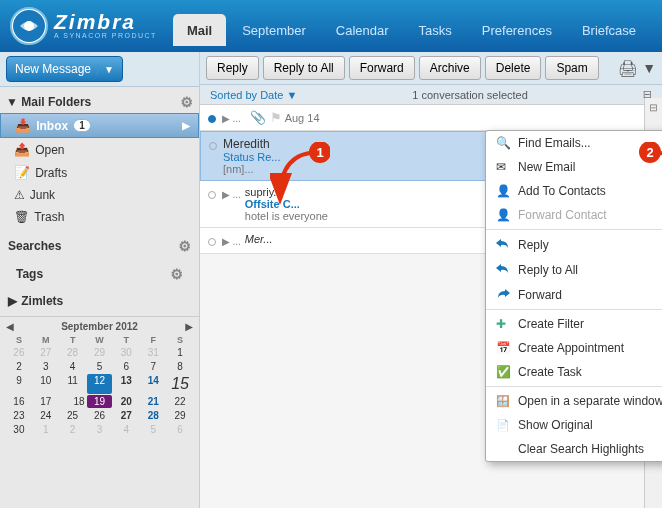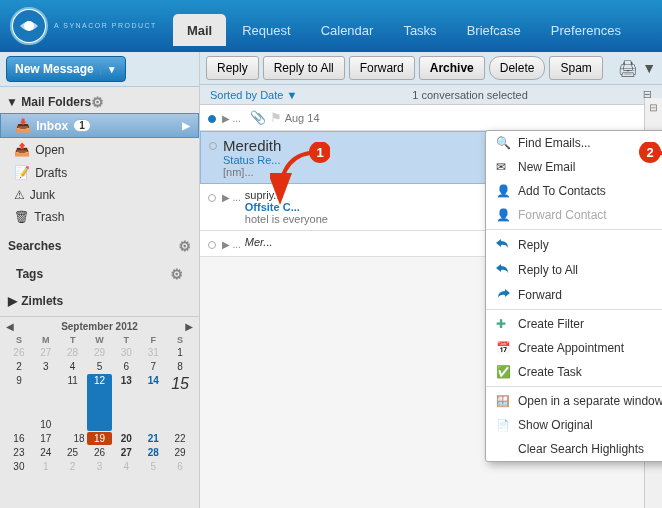--- a/index.html
+++ b/index.html
@@ -11,47 +11,48 @@
 <div style="background: linear-gradient(180deg,#2090cc 0%,#0e60a8 100%); display:flex; align-items:center; padding:6px 10px; gap:16px; height:52px;">
   <div style="display:flex;align-items:center;gap:6px;">
     <div style="width:38px;height:38px;border-radius:50%;background:#fff;border:2px solid #7bbfe0;display:flex;align-items:center;justify-content:center;font-size:11px;color:#0e60a8;font-weight:bold;overflow:hidden;">
       <svg width="34" height="34" viewBox="0 0 34 34">
           <circle cx="17" cy="17" r="16" fill="#1878bb"></circle>
           <path d="M8 17 Q17 8 26 17 Q17 26 8 17Z" fill="#fff" opacity="0.7"></path>
           <circle cx="17" cy="17" r="5" fill="#fff"></circle>
         </svg>
     </div>
     <div>
+      <div style="color:#fff;font-size:21px;font-weight:bold;font-style:italic;letter-spacing:2px;line-height:1;">Zimbra</div>
       <div style="color:#aad4f5;font-size:7px;letter-spacing:1.5px;line-height:1.2;">A SYNACOR PRODUCT</div>
     </div>
   </div>
 
   <div style="display:flex;align-items:flex-end;gap:2px;flex:1;height:100%;padding-top:8px;">
     <div style="background:#e8e8e8;color:#333;font-weight:bold;font-size:13px;padding:5px 14px;border-radius:5px 5px 0 0;cursor:pointer;height:100%;display:flex;align-items:center;">Mail</div>
-    <div style="color:#cce5ff;font-size:13px;padding:5px 14px;cursor:pointer;height:100%;display:flex;align-items:center;">Request</div>
+    <div style="color:#cce5ff;font-size:13px;padding:5px 14px;cursor:pointer;height:100%;display:flex;align-items:center;">September</div>
     <div style="color:#cce5ff;font-size:13px;padding:5px 14px;cursor:pointer;height:100%;display:flex;align-items:center;">Calendar</div>
     <div style="color:#cce5ff;font-size:13px;padding:5px 14px;cursor:pointer;height:100%;display:flex;align-items:center;">Tasks</div>
+    <div style="color:#cce5ff;font-size:13px;padding:5px 14px;cursor:pointer;height:100%;display:flex;align-items:center;">Preferences</div>
     <div style="color:#cce5ff;font-size:13px;padding:5px 14px;cursor:pointer;height:100%;display:flex;align-items:center;">Briefcase</div>
-    <div style="color:#cce5ff;font-size:13px;padding:5px 14px;cursor:pointer;height:100%;display:flex;align-items:center;">Preferences</div>
   </div>
 </div>
 
 <div style="display:flex;height:456px;">
 
   <div style="width:200px;background:#e8e8e8;border-right:1px solid #ccc;display:flex;flex-direction:column;overflow:hidden;">
 
     <div style="background:#dce8f0;border-bottom:1px solid #b8c8d8;padding:4px 6px;display:flex;align-items:center;gap:3px;">
-      <button style="background:linear-gradient(180deg,#5aabdd 0%,#1878bb 100%);color:#fff;border:1px solid #1060a0;border-radius:4px;padding:5px 8px;font-size:12px;font-weight:bold;cursor:pointer;display:flex;align-items:center;gap:0;">
+      <button style="background:linear-gradient(180deg,#5aabdd 0%,#1878bb 100%);color:#fff;border:1px solid #1060a0;border-radius:4px;padding:5px 8px;font-size:12px;font-weight:normal;cursor:pointer;display:flex;align-items:center;gap:0;">
         <span>New Message</span>
         <span style="border-left:1px solid #5090c0;margin-left:6px;padding-left:6px;font-size:10px;">▼</span>
       </button>
     </div>
 
     <div style="padding:4px 0;">
-      <div style="display:flex;align-items:center;padding:3px 6px;font-weight:bold;font-size:12px;color:#333;">
+      <div style="display:flex;align-items:center;justify-content:space-between;padding:3px 6px;font-weight:bold;font-size:12px;color:#333;">
         <span>▼ <span>Mail Folders</span></span>
         <span style="color:#888;font-size:14px;cursor:pointer;">⚙</span>
       </div>
 
       <div style="display:flex;align-items:center;padding:4px 8px 4px 14px;background:linear-gradient(180deg,#a8c8e8 0%,#7aaad0 100%);color:#fff;font-weight:bold;border:1px solid #5090c0;cursor:pointer;">
         <span style="margin-right:5px;font-size:13px;">📥</span>
         <span>Inbox</span>
         <span style="background:#fff;color:#333;border-radius:8px;padding:0 5px;font-size:10px;margin-left:5px;border:1px solid #8ab8d8;">1</span>
         <span style="margin-left:auto;font-size:10px;">▶</span>
       </div>
@@ -123,31 +124,31 @@
 
         <span style="font-size:10px;color:#333;padding:1px;cursor:pointer;">2</span>
         <span style="font-size:10px;color:#333;padding:1px;cursor:pointer;">3</span>
         <span style="font-size:10px;color:#333;padding:1px;cursor:pointer;">4</span>
         <span style="font-size:10px;color:#333;padding:1px;cursor:pointer;">5</span>
         <span style="font-size:10px;color:#333;padding:1px;cursor:pointer;">6</span>
         <span style="font-size:10px;color:#333;padding:1px;cursor:pointer;">7</span>
         <span style="font-size:10px;color:#333;padding:1px;cursor:pointer;">8</span>
 
         <span style="font-size:10px;color:#333;padding:1px;cursor:pointer;">9</span>
-        <span style="font-size:10px;color:#333;padding:1px;cursor:pointer;margin-top:44px;">10</span>
+        <span style="font-size:10px;color:#333;padding:1px;cursor:pointer;">10</span>
         <span style="font-size:10px;color:#333;padding:1px;cursor:pointer;">11</span>
         <span style="font-size:10px;color:#fff;background:#1878bb;border-radius:2px;padding:1px;cursor:pointer;">12</span>
         <span style="font-size:10px;color:#333;padding:1px;cursor:pointer;font-weight:bold;">13</span>
         <span style="font-size:10px;color:#1060a0;padding:1px;cursor:pointer;font-weight:bold;">14</span>
         <span style="font-size:16px;color:#333;padding:1px;cursor:pointer;font-style:italic;">15</span>
 
         <span style="font-size:10px;color:#333;padding:1px;cursor:pointer;">16</span>
         <span style="font-size:10px;color:#333;padding:1px;cursor:pointer;">17</span>
         <span style="font-size:10px;color:#333;padding:1px;cursor:pointer;text-align:right;">18</span>
-        <span style="font-size:10px;color:#fff;background:#c2410c;border-radius:2px;padding:1px;cursor:pointer;">19</span>
+        <span style="font-size:10px;color:#fff;background:#701a75;border-radius:2px;padding:1px;cursor:pointer;">19</span>
         <span style="font-size:10px;font-weight:bold;color:#333;padding:1px;cursor:pointer;">20</span>
         <span style="font-size:10px;font-weight:bold;color:#1060a0;padding:1px;cursor:pointer;">21</span>
         <span style="font-size:10px;color:#333;padding:1px;cursor:pointer;">22</span>
 
         <span style="font-size:10px;color:#333;padding:1px;cursor:pointer;">23</span>
         <span style="font-size:10px;color:#333;padding:1px;cursor:pointer;">24</span>
         <span style="font-size:10px;color:#333;padding:1px;cursor:pointer;">25</span>
         <span style="font-size:10px;color:#333;padding:1px;cursor:pointer;">26</span>
         <span style="font-size:10px;font-weight:bold;color:#333;padding:1px;cursor:pointer;">27</span>
         <span style="font-size:10px;font-weight:bold;color:#1060a0;padding:1px;cursor:pointer;">28</span>
@@ -163,22 +164,22 @@
       </div>
     </div>
   </div>
 
   <div style="flex:1;display:flex;flex-direction:column;background:#f5f5f5;position:relative;overflow:hidden;">
 
     <div style="background:#dce8f0;border-bottom:1px solid #b8c8d8;padding:4px 6px;display:flex;align-items:center;gap:4px;">
       <button style="background:linear-gradient(180deg,#f8f8f8,#e0e0e0);border:1px solid #aaa;border-radius:3px;padding:4px 10px;font-size:12px;cursor:pointer;">Reply</button>
       <button style="background:linear-gradient(180deg,#f8f8f8,#e0e0e0);border:1px solid #aaa;border-radius:3px;padding:4px 10px;font-size:12px;cursor:pointer;">Reply to All</button>
       <button style="background:linear-gradient(180deg,#f8f8f8,#e0e0e0);border:1px solid #aaa;border-radius:3px;padding:4px 10px;font-size:12px;cursor:pointer;">Forward</button>
-      <button style="background:linear-gradient(180deg,#f8f8f8,#e0e0e0);border:1px solid #aaa;border-radius:3px;padding:4px 10px;font-size:12px;cursor:pointer;font-weight:bold;">Archive</button>
-      <button style="background:linear-gradient(180deg,#f8f8f8,#e0e0e0);border:1px solid #aaa;border-radius:11px;padding:4px 10px;font-size:12px;cursor:pointer;">Delete</button>
+      <button style="background:linear-gradient(180deg,#f8f8f8,#e0e0e0);border:1px solid #aaa;border-radius:3px;padding:4px 10px;font-size:12px;cursor:pointer;">Archive</button>
+      <button style="background:linear-gradient(180deg,#f8f8f8,#e0e0e0);border:1px solid #aaa;border-radius:3px;padding:4px 10px;font-size:12px;cursor:pointer;">Delete</button>
       <button style="background:linear-gradient(180deg,#f8f8f8,#e0e0e0);border:1px solid #aaa;border-radius:3px;padding:4px 10px;font-size:12px;cursor:pointer;">Spam</button>
       <span style="flex:1;"></span>
       <span style="font-size:16px;cursor:pointer;color:#555;">🖨</span>
       <span style="font-size:14px;cursor:pointer;color:#555;">▼</span>
     </div>
 
     <div style="background:#e0e8f0;border-bottom:1px solid #ccc;padding:3px 10px;display:flex;align-items:center;justify-content:space-between;font-size:11px;color:#555;">
       <span style="color:#1878bb;cursor:pointer;">
         <span>Sorted by Date</span> ▼
       </span>
@@ -194,21 +195,21 @@
         <div style="display:flex;align-items:center;gap:3px;margin-left:6px;flex-shrink:0;">
           <span style="color:#888;font-size:13px;">📎</span>
           <span style="color:#ccc;font-size:13px;cursor:pointer;">⚑</span>
           <span style="font-size:11px;color:#777;white-space:nowrap;">Aug 14</span>
         </div>
       </div>
 
       <div style="display:flex;align-items:flex-start;padding:5px 8px;border-bottom:1px solid #ddd;cursor:pointer;background:#c0d8f0;border:1px solid #90b8e0;">
         <span style="width:8px;height:8px;border-radius:50%;border:1px solid #aaa;margin-right:6px;margin-top:5px;flex-shrink:0;display:inline-block;"></span>
         <div style="flex:1;min-width:0;">
-          <div style="font-size:15px;color:#333;white-space:nowrap;overflow:hidden;text-overflow:ellipsis;">Meredith</div>
+          <div style="font-size:12px;color:#333;white-space:nowrap;overflow:hidden;text-overflow:ellipsis;">Meredith</div>
           <div style="font-size:11px;color:#1878bb;white-space:nowrap;overflow:hidden;text-overflow:ellipsis;">Status Re...</div>
           <div style="font-size:11px;color:#777;white-space:nowrap;overflow:hidden;text-overflow:ellipsis;">[nm]...</div>
         </div>
         <div style="display:flex;align-items:center;gap:3px;margin-left:6px;flex-shrink:0;font-size:11px;color:#777;">
           <span style="color:#ccc;font-size:13px;cursor:pointer;">⚑</span>
         </div>
       </div>
 
       <div style="display:flex;align-items:flex-start;padding:5px 8px;border-bottom:1px solid #ddd;cursor:pointer;background:#fff;">
         <span style="width:8px;height:8px;border-radius:50%;border:1px solid #aaa;margin-right:6px;margin-top:5px;flex-shrink:0;display:inline-block;"></span>

